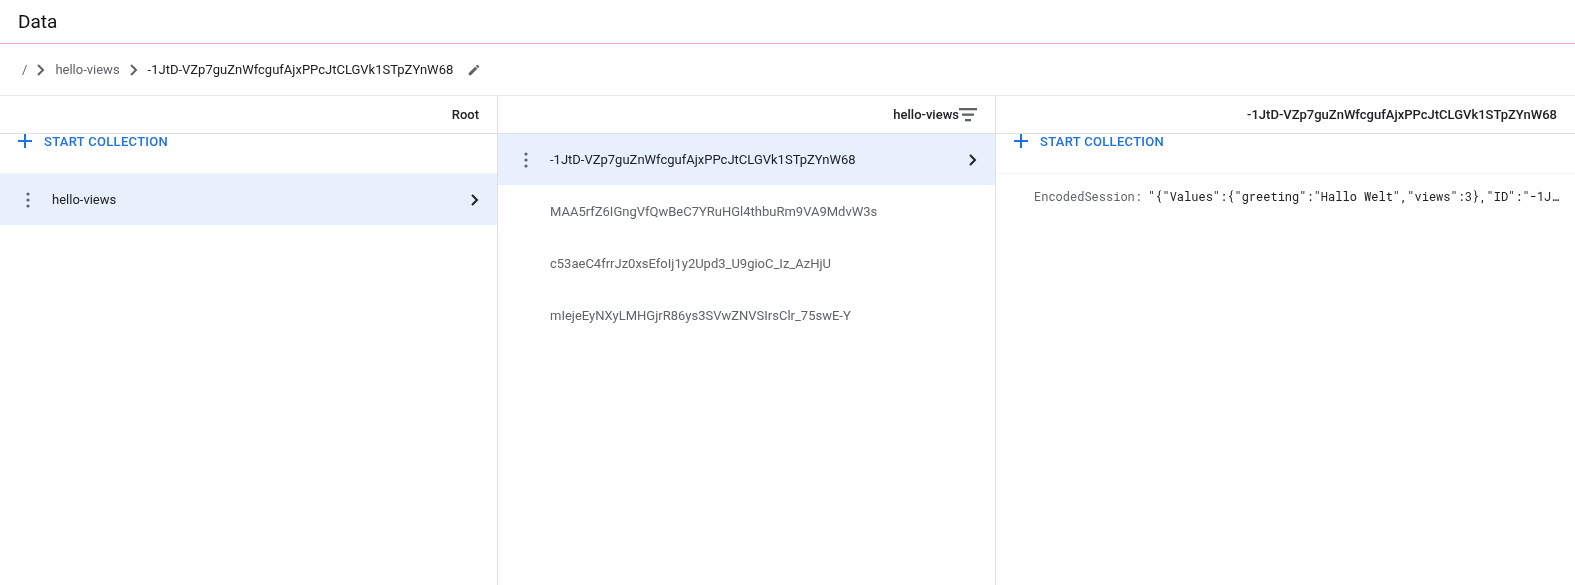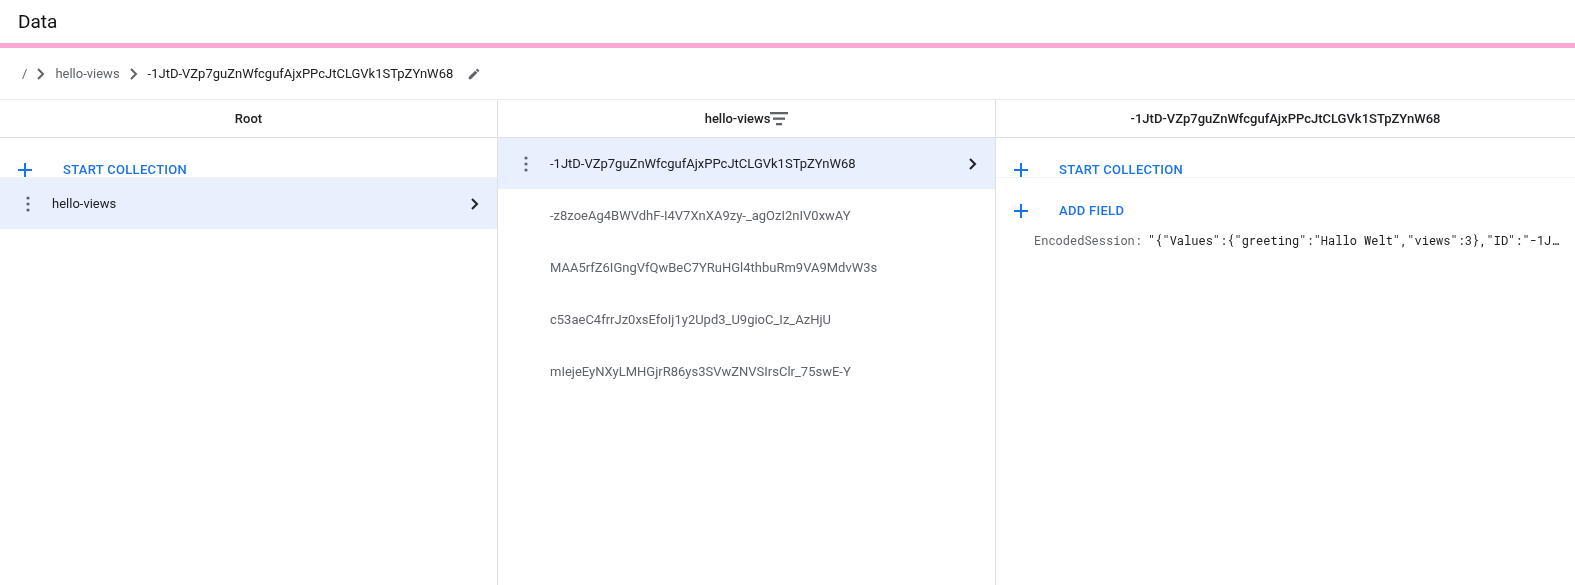--- a/index.html
+++ b/index.html
@@ -1,27 +1,27 @@
 <!DOCTYPE html>
 <html><head>
 <meta charset="utf-8">
 <style>
 *{box-sizing:border-box;margin:0;padding:0}
 body{font-family:Roboto,"Helvetica Neue",Arial,sans-serif;color:#202124;font-size:13px;background:#fff;width:1575px}
-.header{padding:10px 18px 10px 18px;font-size:19px;font-weight:400;color:#111;border-bottom:5px solid #f9a8d4}
+.header{padding:10px 18px 10px 18px;font-size:19px;font-weight:400;color:#111;border-bottom:1px solid #f9a8d4}
 .breadcrumb{display:flex;align-items:center;gap:10px;padding:18px 18px 18px 22px;border-bottom:1px solid #e8eaed;font-size:13px;color:#5f6368}
 .breadcrumb .crumb{color:#5f6368}
 .breadcrumb .crumb.current{color:#202124}
 .explorer{display:flex;height:505px}
 .col{display:flex;flex-direction:column;border-right:1px solid #e0e0e0}
 .col1{width:498px}
 .col2{width:498px}
 .col3{flex:1;min-width:0}
-.col-head{display:flex;align-items:center;justify-content:center;padding:0 18px;height:38px;border-bottom:1px solid #e0e0e0;font-weight:500;color:#202124;font-size:13px}
-.action{display:flex;align-items:flex-end;gap:31px;height:40px;padding:0 18px;border-bottom:1px solid #f1f3f4;color:#1a73e8;font-weight:500;font-size:13px;letter-spacing:.3px;cursor:pointer}
+.col-head{display:flex;align-items:center;justify-content:flex-end;padding:0 18px;height:38px;border-bottom:1px solid #e0e0e0;font-weight:500;color:#202124;font-size:13px}
+.action{display:flex;align-items:flex-start;gap:12px;height:40px;padding:0 18px;border-bottom:1px solid #f1f3f4;color:#1a73e8;font-weight:500;font-size:13px;letter-spacing:.3px;cursor:pointer}
 .row{display:flex;align-items:center;height:51px;padding:0 18px;color:#5f6368;font-size:13px;cursor:pointer}
 .row.selected{background:#e8f0fe;color:#202124}
 .row .kebab{width:20px;display:flex;justify-content:center;color:#5f6368}
 .row .label{flex:1;padding-left:14px;white-space:nowrap;overflow:hidden;text-overflow:ellipsis}
 .row .chev{color:#5f6368}
 .doc-row{padding-left:52px;height:52px;color:#5f6368}
 .field-row{display:flex;gap:6px;padding:14px 14px 0 38px;font-size:13px;color:#202124}
 .field-key{color:#5f6368;font-family:"Roboto Mono",Menlo,monospace;font-size:12px}
 .field-val{font-family:"Roboto Mono",Menlo,monospace;font-size:12px;color:#202124;white-space:nowrap;overflow:hidden;text-overflow:ellipsis}
 svg{display:block}
@@ -104,23 +104,20 @@
           </svg>
         </span>
       <span class="label">-1JtD-VZp7guZnWfcgufAjxPPcJtCLGVk1STpZYnW68</span>
       <span class="chev">
           <svg width="8" height="12" viewBox="0 0 8 12" fill="none">
             <path d="M1 1 l5 5 l-5 5" stroke="#202124" stroke-width="2"></path>
           </svg>
         </span>
     </div>
     <div class="row doc-row">
-        <span class="label" style="padding-left:0">-z8zoeAg4BWVdhF-I4V7XnXA9zy-_agOzI2nIV0xwAY</span>
-      </div>
-    <div class="row doc-row">
         <span class="label" style="padding-left:0">MAA5rfZ6IGngVfQwBeC7YRuHGl4thbuRm9VA9MdvW3s</span>
       </div>
     <div class="row doc-row">
         <span class="label" style="padding-left:0">c53aeC4frrJz0xsEfoIj1y2Upd3_U9gioC_Iz_AzHjU</span>
       </div>
     <div class="row doc-row">
         <span class="label" style="padding-left:0">mIejeEyNXyLMHGjrR86ys3SVwZNVSIrsClr_75swE-Y</span>
       </div>
   </div>
 
@@ -129,27 +126,19 @@
       <span style="white-space:nowrap;overflow:hidden;text-overflow:ellipsis">-1JtD-VZp7guZnWfcgufAjxPPcJtCLGVk1STpZYnW68</span>
     </div>
     <div class="action">
       <span>
           <svg width="14" height="14" viewBox="0 0 14 14">
             <path d="M6 0h2v6h6v2H8v6H6V8H0V6h6z" fill="#1a73e8"></path>
           </svg>
         </span>
       <span>START COLLECTION</span>
     </div>
-    <div class="action" style="border-bottom:none">
-      <span>
-          <svg width="14" height="14" viewBox="0 0 14 14">
-            <path d="M6 0h2v6h6v2H8v6H6V8H0V6h6z" fill="#1a73e8"></path>
-          </svg>
-        </span>
-      <span>ADD FIELD</span>
-    </div>
     <div class="field-row">
       <span class="field-key"><span>EncodedSession</span>:</span>
       <span class="field-val">"{"Values":{"greeting":"Hallo Welt","views":3},"ID":"-1JtD-VZp7guZnWfcgufAjxP…</span>
     </div>
   </div>
 
 </div>
 
 </body></html>

